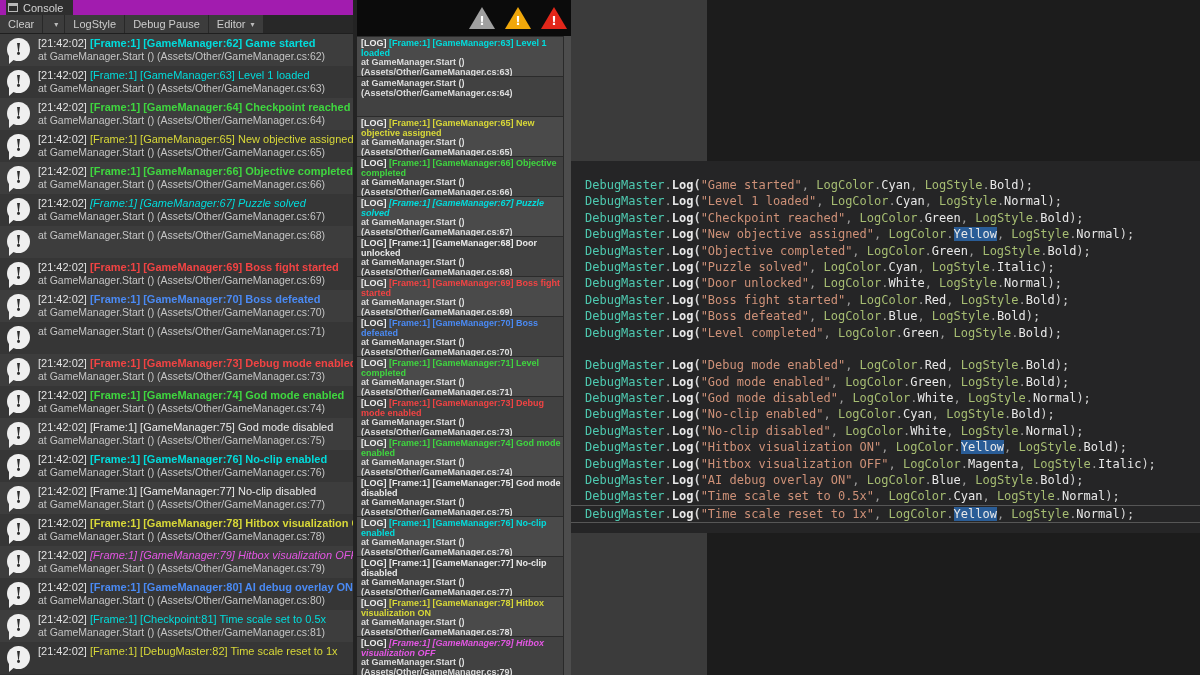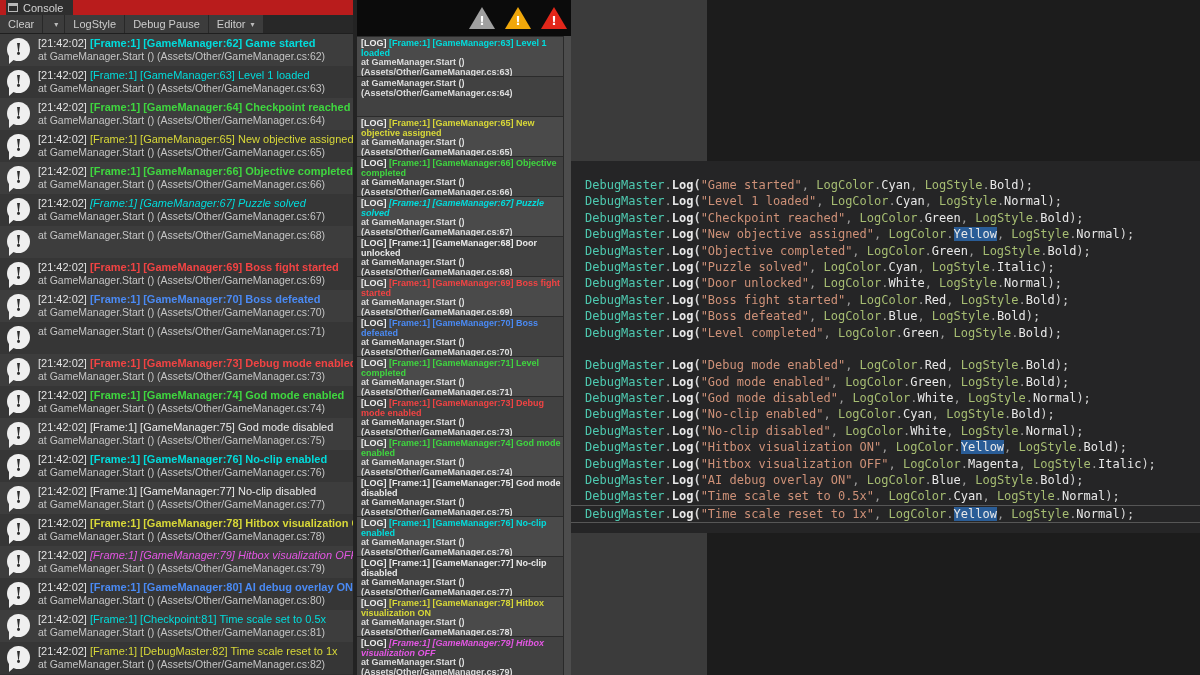--- a/index.html
+++ b/index.html
@@ -2,21 +2,21 @@
 <html><head>
 <meta charset="utf-8">
 <style>
   html,body{margin:0;padding:0;background:#111;}
   .screen{position:relative;width:1200px;height:675px;overflow:hidden;background:#1c1c1c;
           font-family:"Liberation Sans",sans-serif;}
 
   
   .unity-console{position:absolute;left:0;top:0;width:357px;height:675px;background:#303030;
                  border-right:4px solid #232323;box-sizing:border-box;}
-  .tabbar{height:15px;background:#b91c1c;display:flex;align-items:center;padding-left:6px;}
+  .tabbar{height:15px;background:#a21caf;display:flex;align-items:center;padding-left:6px;}
   .tab{display:flex;align-items:center;gap:5px;height:15px;padding:0 10px 0 2px;background:#2e2e2e;}
   .tab-icon{width:10px;height:9px;border:1px solid #b9b9b9;border-top:3px solid #b9b9b9;box-sizing:border-box;}
   .tab-label{font-size:11px;color:#d2d2d2;}
   .toolbar{height:18px;background:#282828;display:flex;align-items:stretch;gap:1px;border-bottom:1px solid #1f1f1f;}
   .tbtn{background:#3c3c3c;color:#cccccc;font-size:11px;display:flex;align-items:center;
         padding:0 8px;white-space:nowrap;}
   .tbtn .dd{margin-left:5px;font-size:8px;color:#bbbbbb;}
   .tbtn.narrow{padding:0 6px;}
   .crows{position:absolute;top:34px;left:0;right:0;bottom:0;overflow:hidden;}
   .crow{height:32px;box-sizing:border-box;padding:3px 4px 0 38px;position:relative;overflow:hidden;}
@@ -216,21 +216,20 @@
             <span>!</span>
           </div>
           <div class="l1"><span>[21:42:02] </span><span style="color: rgb(0, 220, 220);">[Frame:1] [Checkpoint:81] Time scale set to 0.5x</span></div>
           <div class="l2">at GameManager.Start () (Assets/Other/GameManager.cs:81)</div>
         </div>
         <div class="crow odd">
           <div class="cicon">
             <span>!</span>
           </div>
           <div class="l1"><span>[21:42:02] </span><span style="color: rgb(216, 216, 56);">[Frame:1] [DebugMaster:82] Time scale reset to 1x</span></div>
-          <div class="l2">at GameManager.Start () (Assets/Other/GameManager.cs:82)</div>
         </div>
       </div>
   </section>
 
   <section class="overlay-console">
     <div class="overlay-header">
       <div class="tri gray">
           <span>!</span>
         </div>
       <div class="tri yellow">

